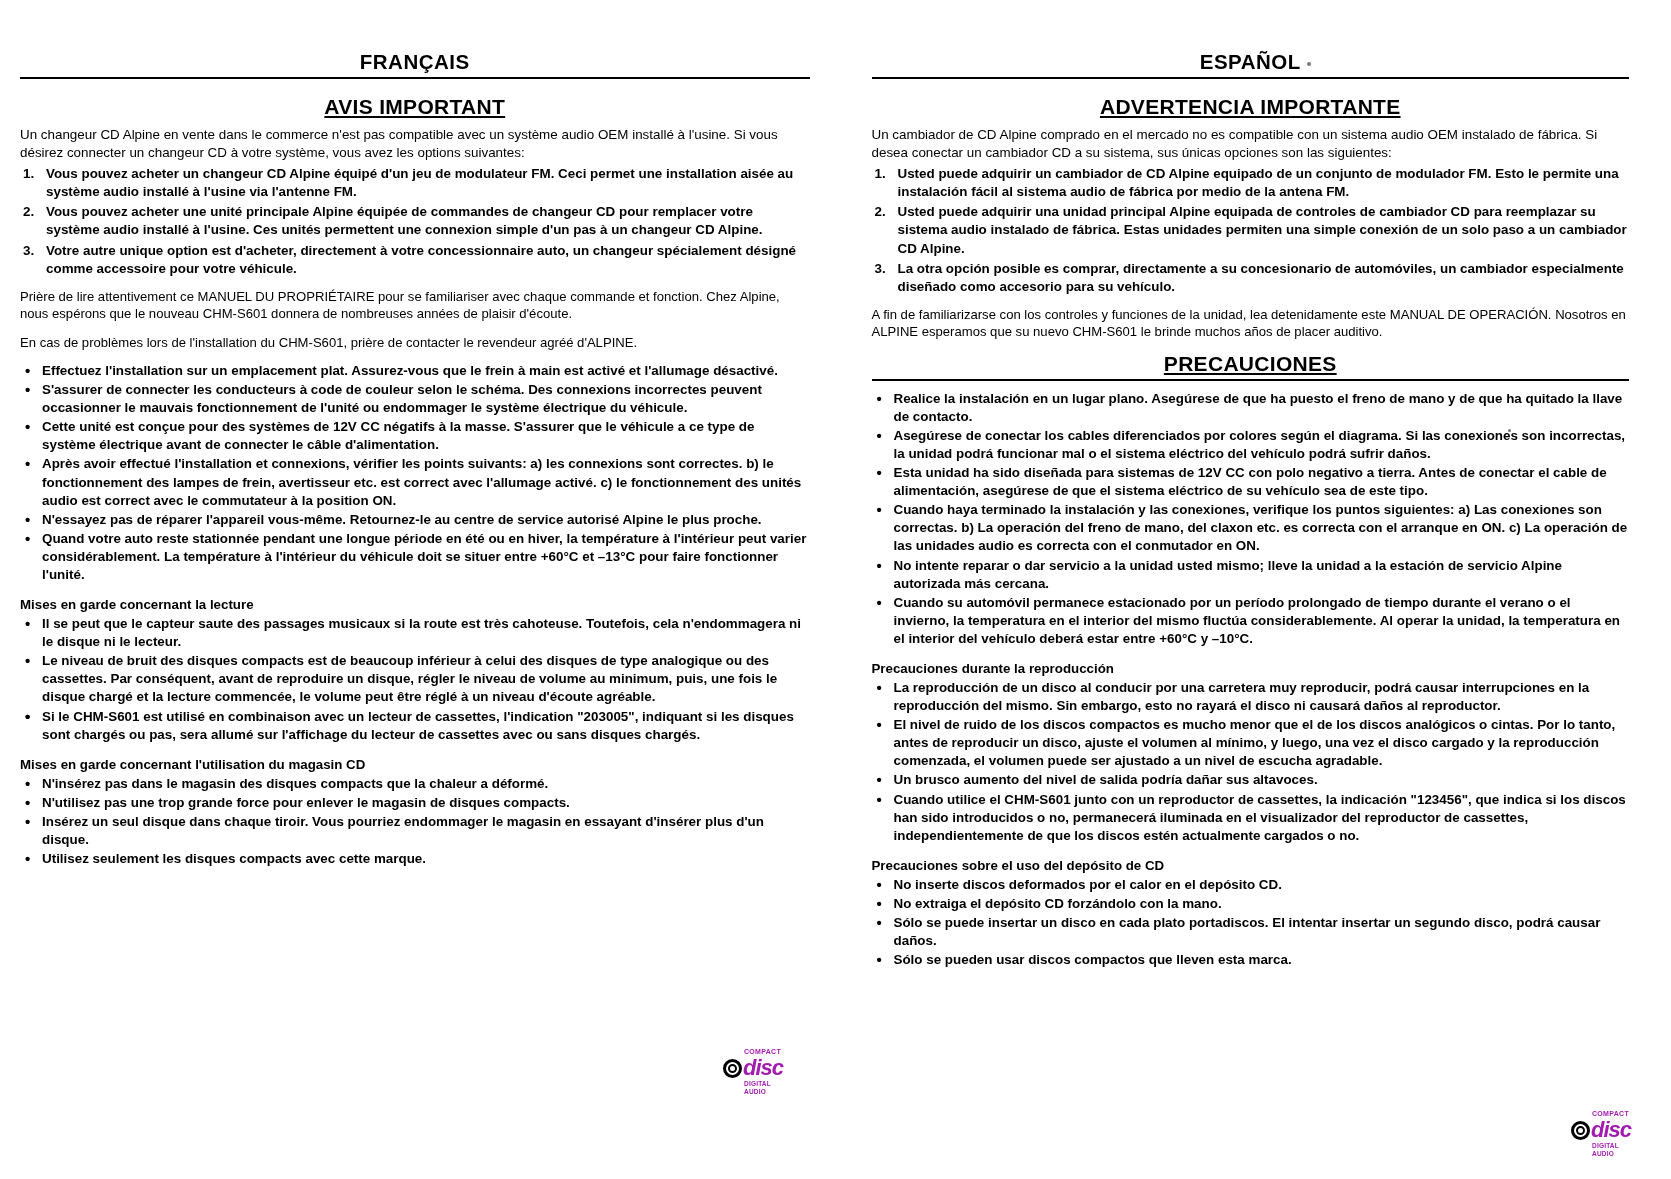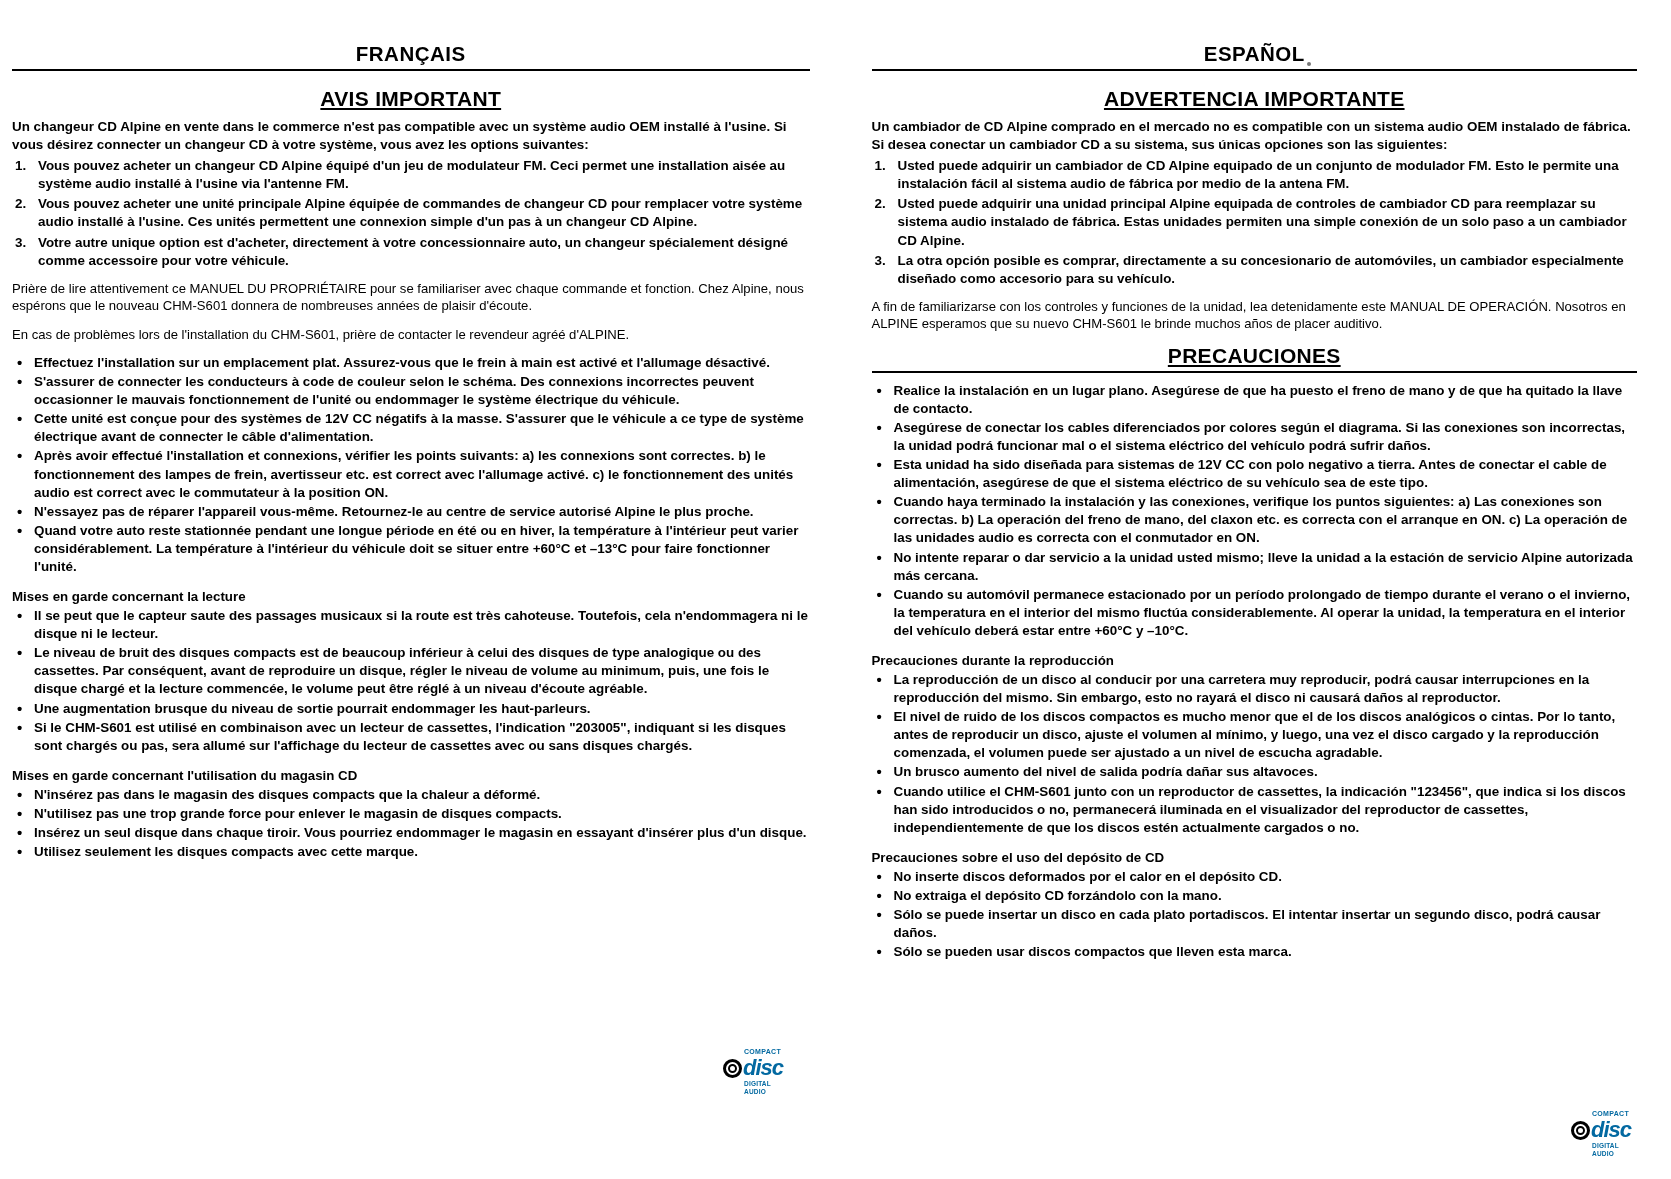--- a/index.html
+++ b/index.html
@@ -13,21 +13,21 @@
     font-family: "Liberation Sans", sans-serif;
     color: #000000;
     position: relative;
     overflow: hidden;
   }
   .page {
     position: relative;
     width: 1671px;
     height: 1128px;
     box-sizing: border-box;
-    padding: 8px;
+    padding: 16px;
   }
   .columns {
     display: flex;
     width: 100%;
     height: 100%;
     box-sizing: border-box;
   }
   .col {
     box-sizing: border-box;
     position: relative;
@@ -60,21 +60,21 @@
     letter-spacing: 0.3px;
     text-decoration: underline;
   }
   .sec-title.underline {
     border-bottom: 2.5px solid #000;
     padding-bottom: 3px;
     margin-bottom: 9px;
   }
   p.bold-para {
     font-size: 13.4px;
-    font-weight: bold;
+    font-weight: normal;
     line-height: 1.35;
     margin: 0 0 3px 0;
   }
   p.plain-para {
     font-size: 13.1px;
     font-weight: normal;
     line-height: 1.33;
     margin: 0 0 11px 0;
   }
   ol.numlist {
@@ -118,21 +118,21 @@
   .subhead {
     font-size: 13.3px;
     font-weight: bold;
     margin: 13px 0 3px 0;
   }
   .cd-logo {
     position: absolute;
     width: 66px;
     height: 42px;
     font-family: "Liberation Sans", sans-serif;
-    color: #0369a1;
+    color: #a21caf;
   }
   .cd-logo .top {
     font-size: 7px;
     font-weight: bold;
     letter-spacing: 0.3px;
     line-height: 8px;
     text-align: left;
     padding-left: 21px;
   }
   .cd-logo .mid {
@@ -206,21 +206,21 @@
         <li><span class="bullet">•</span><span>Cette unité est conçue pour des systèmes de 12V CC négatifs à la masse. S'assurer que le véhicule a ce type de système électrique avant de connecter le câble d'alimentation.</span></li>
         <li><span class="bullet">•</span><span>Après avoir effectué l'installation et connexions, vérifier les points suivants: a) les connexions sont correctes. b) le fonctionnement des lampes de frein, avertisseur etc. est correct avec l'allumage activé. c) le fonctionnement des unités audio est correct avec le commutateur à la position ON.</span></li>
         <li><span class="bullet">•</span><span>N'essayez pas de réparer l'appareil vous-même.  Retournez-le au centre de service autorisé Alpine le plus proche.</span></li>
         <li><span class="bullet">•</span><span>Quand votre auto reste stationnée pendant une longue période en été ou en hiver, la température à l'intérieur peut varier considérablement. La température à l'intérieur du véhicule doit se situer entre +60°C et –13°C pour faire fonctionner l'unité.</span></li>
       </ul>
 
       <div class="subhead">Mises en garde concernant la lecture</div>
       <ul class="bullets">
         <li><span class="bullet">•</span><span>Il se peut que le capteur saute des passages musicaux si la route est très cahoteuse.  Toutefois, cela n'endommagera ni le disque ni le lecteur.</span></li>
         <li><span class="bullet">•</span><span>Le niveau de bruit des disques compacts est de beaucoup inférieur à celui des disques de type analogique ou des cassettes. Par conséquent, avant de reproduire un disque, régler le niveau de volume au minimum, puis, une fois le disque chargé et la lecture commencée, le volume peut être réglé à un niveau d'écoute agréable.</span></li>
-        <li><span class="bullet">•</span><span>Une augmentation brusque du niveau de sortie pourrait endommager les haut-parleurs.</span></li>
+        <li><span class="bullet">•</span></li>
         <li><span class="bullet">•</span><span>Si le CHM-S601 est utilisé en combinaison avec un lecteur de cassettes, l'indication "203005", indiquant si les disques sont chargés ou pas, sera allumé sur l'affichage du lecteur de cassettes avec ou sans disques chargés.</span></li>
       </ul>
 
       <div class="subhead">Mises en garde concernant l'utilisation du magasin CD</div>
       <ul class="bullets">
         <li><span class="bullet">•</span><span>N'insérez pas dans le magasin des disques compacts que la chaleur a déformé.</span></li>
         <li><span class="bullet">•</span><span>N'utilisez pas une trop grande force pour enlever le magasin de disques compacts.</span></li>
         <li><span class="bullet">•</span><span>Insérez un seul disque dans chaque tiroir. Vous pourriez endommager le magasin en essayant d'insérer plus d'un disque.</span></li>
         <li><span class="bullet">•</span><span>Utilisez seulement les disques compacts avec cette marque.</span></li>
       </ul>

